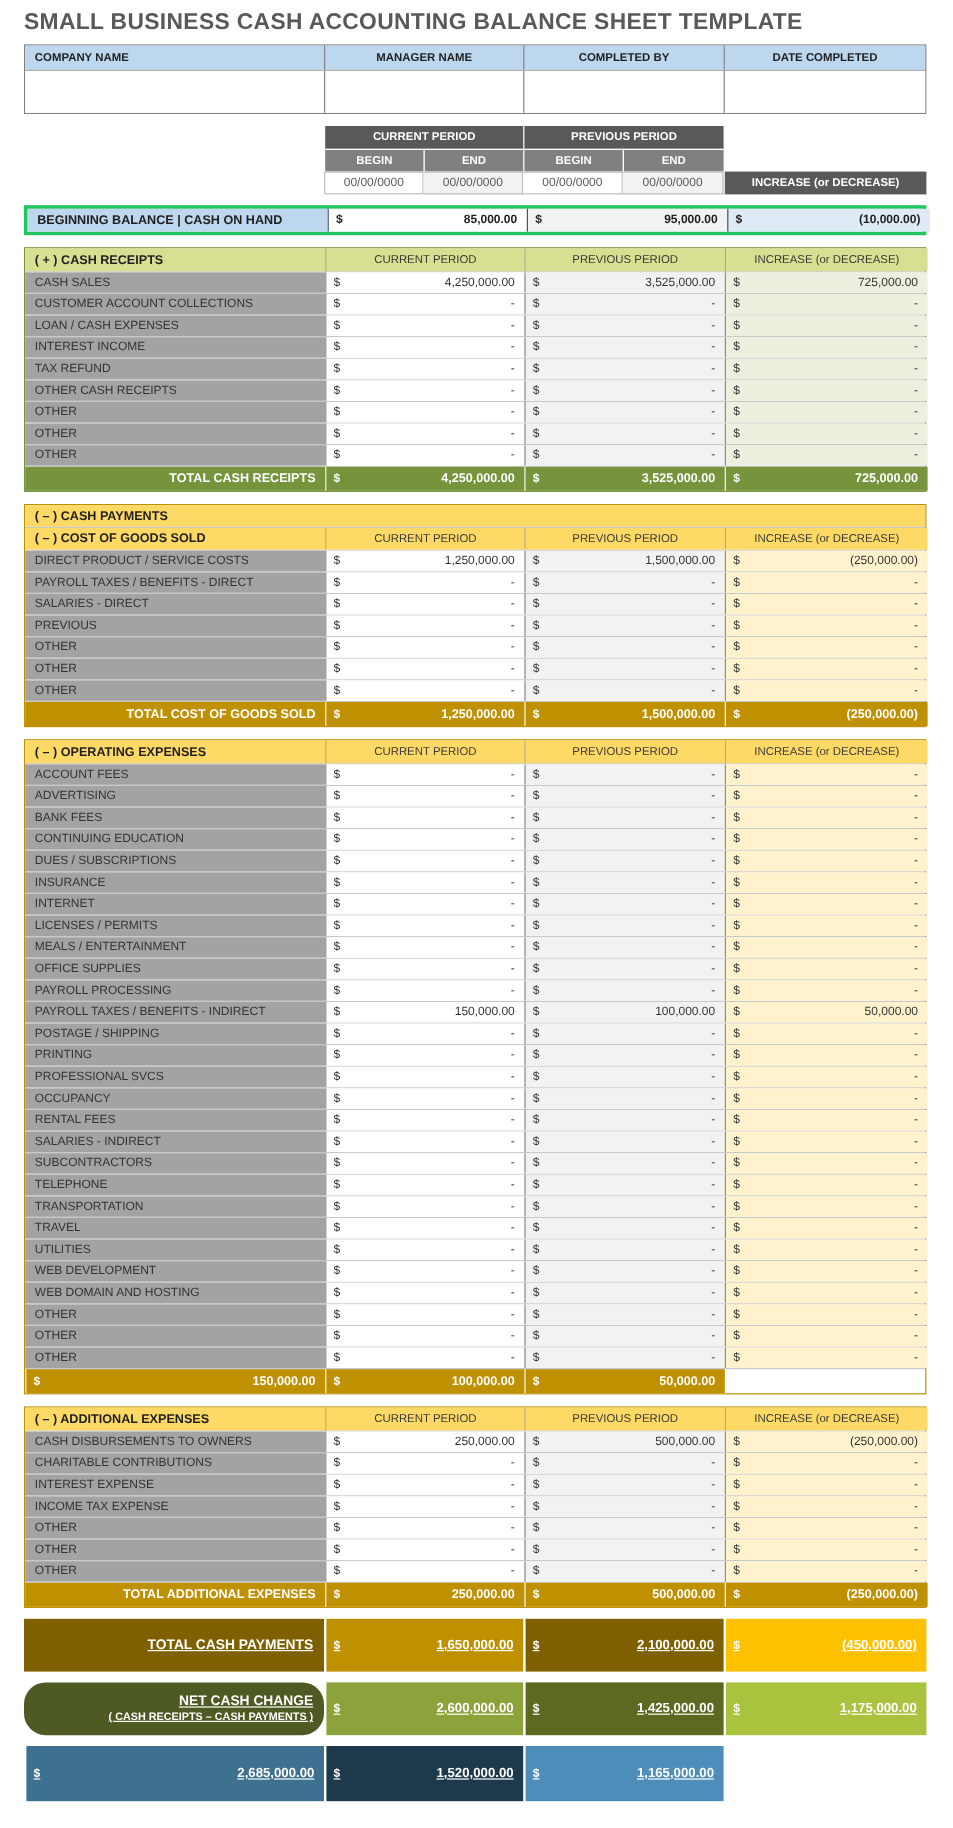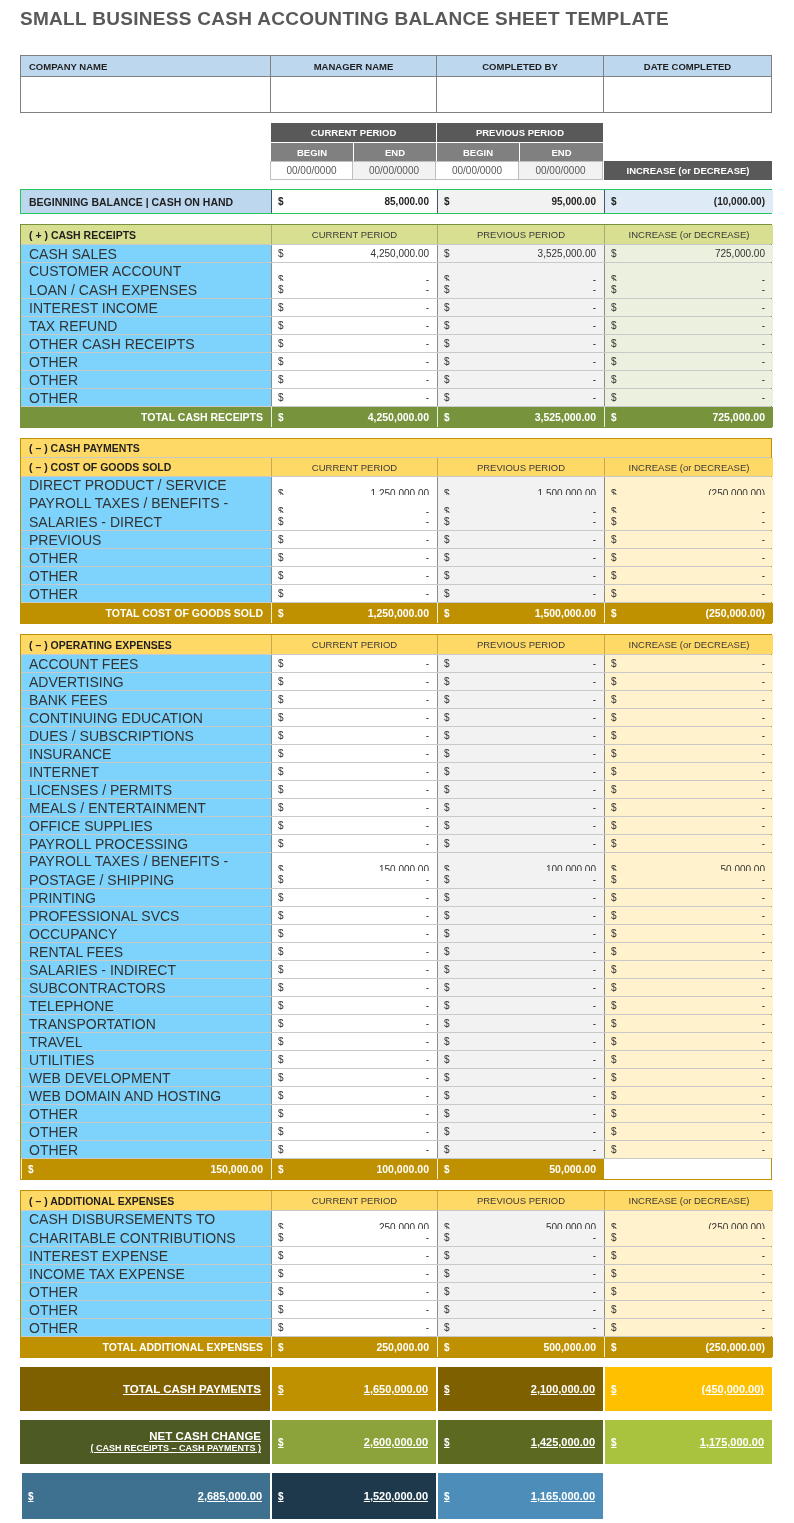--- a/index.html
+++ b/index.html
@@ -1,20 +1,20 @@
 <!DOCTYPE html>
 <html style="--title-text: #595959; --info-header-bg: #BDD7EE; --dark-gray: #595959; --mid-gray: #808080; --light-gray-cell: #F2F2F2; --blue-label-bg: #BDD7EE; --blue-increase-bg: #DEEAF6; --green-header-bg: #D9DF90; --green-increase-bg: #EBF1DE; --green-total-bg: #77933C; --green-border: #76923C; --gold-header-bg: #FFD966; --gold-increase-bg: #FFF2CC; --gold-total-bg: #BF9000; --gold-border: #BF9000;"><head>
 <meta charset="utf-8">
 <style>
   * { box-sizing: border-box; margin: 0; padding: 0; }
   html,body { width: 794px; height: 1523px; background: #ffffff; overflow: hidden;
     font-family: "Liberation Sans", sans-serif; }
   .page { padding: 8px 22px 0 20px; width: 794px; }
 
-  .title { font-size: 19px; font-weight: bold; color: var(--title-text); letter-spacing: .3px; margin-bottom: 25px; }
+  .title { font-size: 19px; font-weight: bold; color: var(--title-text); letter-spacing: .3px; margin-bottom: 7px; }
 
   .grid { display: grid; grid-template-columns: 250px 166px 167px 169px; }
   .pgrid { display: grid; grid-template-columns: 250px 83px 83px 83px 84px 169px; }
 
   
   .info-table { border: 1px solid #808080; }
   .info-table .row { display: grid; grid-template-columns: 249px 166px 167px 168px; }
   .info-table .cell { border-left: 1px solid #808080; padding: 0 8px; display:flex; align-items:center; }
   .info-table .cell:first-child { border-left: none; }
   .info-head { height: 20px; }
@@ -34,21 +34,21 @@
   .p-date { background:#fff; color:#595959; font-size: 10px; display:flex; align-items:center; justify-content:center;
     border:1px solid #bfbfbf; border-left:none; }
   .p-date.alt { background: var(--light-gray-cell); }
   .p-date.first { border-left:1px solid #bfbfbf; }
   .p-inc { background: var(--dark-gray); color:#fff; font-size: 9.5px; font-weight:bold;
     display:flex; align-items:center; justify-content:center; margin-left:1px; }
   .span2a { grid-column: 2 / span 2; }
   .span2b { grid-column: 4 / span 2; }
 
   
-  .bb-row { margin-top: 9px; height: 25px; border: 1px solid #22c55e; }
+  .bb-row { margin-top: 9px; height: 25px; border: 3px solid #22c55e; }
   .bb-row .cell { display:flex; align-items:center; border-left:1px solid #44546A; }
   .bb-row .cell:first-child { border-left:none; }
   .bb-label { background: var(--blue-label-bg); font-size: 10.5px; font-weight: bold; color:#1f1f1f; padding: 0 8px; }
   .bb-cur { background:#fff; }
   .bb-prev { background: var(--light-gray-cell); }
   .bb-inc { background: var(--blue-increase-bg); }
   .bb-row .money { font-weight: bold; color:#1f1f1f; }
 
   
   .money { display:flex; align-items:center; justify-content:space-between; padding: 0 8px 0 6px; font-size: 10px; color:#333; }
@@ -63,21 +63,21 @@
   .pre-header { display:flex; }
   .pre-header .cell { flex:1; display:flex; align-items:center; padding:0 8px; font-size:10.5px; font-weight:bold; color:#1f1f1f; }
   .theme-gold .pre-header .cell { background: var(--gold-header-bg); }
   .section-header { height: 19px !important; }
   .section-header .cell { display:flex; align-items:center; }
   .section-header .label-cell { padding: 0 8px; font-size: 10.5px; font-weight:bold; color:#1f1f1f; }
   .section-header .col-head { justify-content:center; font-size: 9.5px; color:#3a3a3a; border-left:1px solid rgba(0,0,0,.22); }
   .theme-green .section-header .cell { background: var(--green-header-bg); }
   .theme-gold  .section-header .cell { background: var(--gold-header-bg); }
 
-  .data-row .label-cell { display:flex; align-items:center; padding:0 8px; font-size:14px; color:#333; background:#7dd3fc; }
+  .data-row .label-cell { display:flex; align-items:center; padding:0 8px; font-size:10px; color:#333; background:#a3a3a3; }
   .data-row .money { border-left: 1px solid #8c8c8c; }
   .data-row .cur-col { background: #ffffff; }
   .data-row .prev-col { background: var(--light-gray-cell); }
   .theme-green .data-row .inc-col { background: var(--green-increase-bg); }
   .theme-gold  .data-row .inc-col { background: var(--gold-increase-bg); }
 
   .total-row { height: 21px !important; }
   .total-row .label-cell { display:flex; align-items:center; justify-content:flex-end; padding:0 8px;
     font-size: 10.5px; font-weight: bold; color:#fff; }
   .total-row .money { border-left:1px solid rgba(255,255,255,.85); font-weight:bold; color:#fff; font-size:10.5px; }
@@ -1028,21 +1028,21 @@
         <div class="cell money " style="background: rgb(127, 96, 0);">
           <span class="cur">$</span>
           <span class="amt">2,100,000.00</span>
         </div>
         <div class="cell money " style="background: rgb(255, 192, 0);">
           <span class="cur">$</span>
           <span class="amt">(450,000.00)</span>
         </div>
       </div>
       <div class="summary grid">
-        <div class="cell sum-label" style="background: rgb(78, 90, 35);">
+        <div class="cell sum-label" style="background: rgb(78, 90, 35); border-radius: 18px;">
           <div class="sl1">NET CASH CHANGE</div>
           <div class="sl2">( CASH RECEIPTS – CASH PAYMENTS )</div>
         </div>
         <div class="cell money " style="background: rgb(140, 163, 59);">
           <span class="cur">$</span>
           <span class="amt">2,600,000.00</span>
         </div>
         <div class="cell money " style="background: rgb(92, 106, 33);">
           <span class="cur">$</span>
           <span class="amt">1,425,000.00</span>

